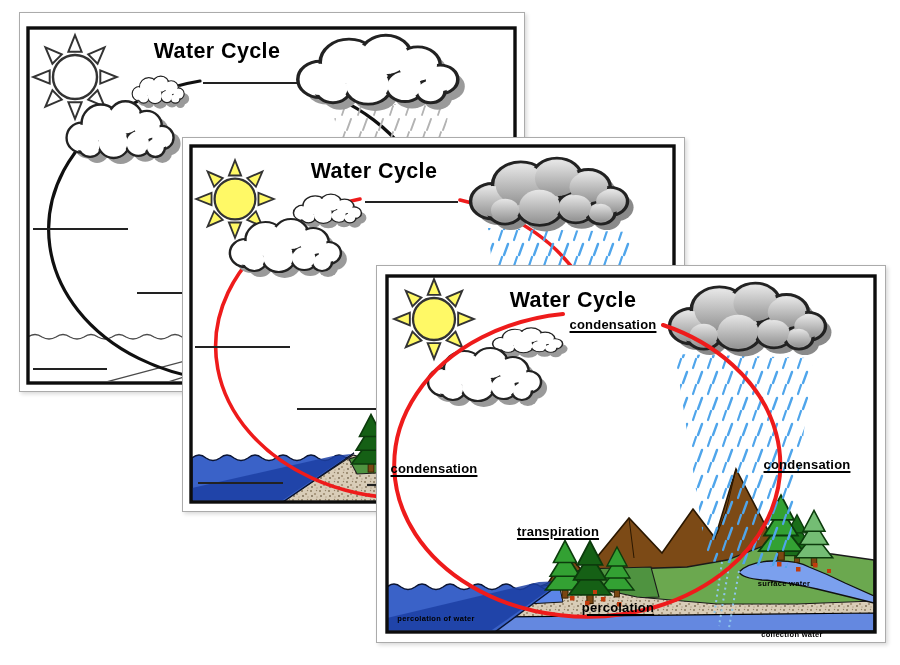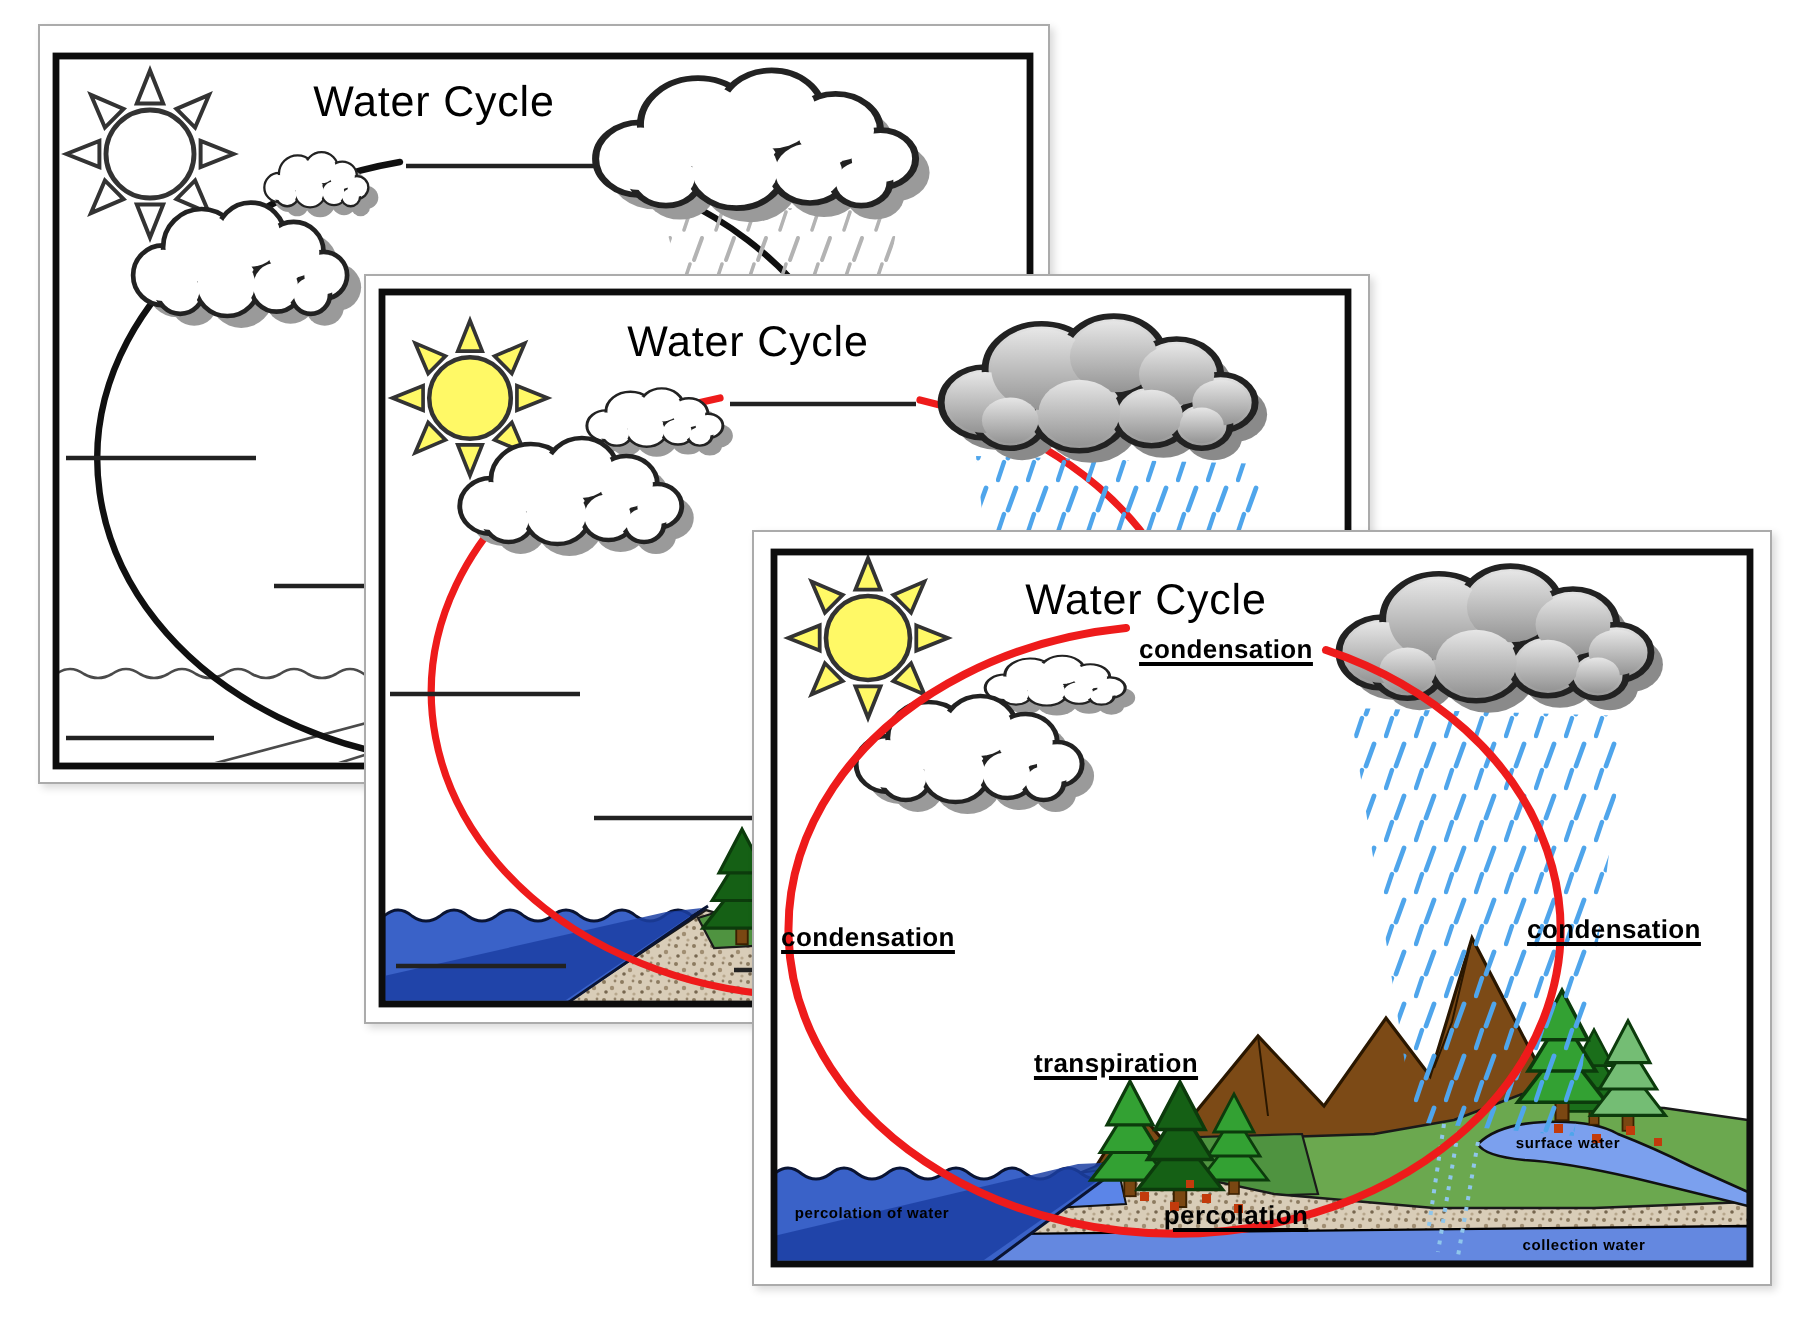--- a/index.html
+++ b/index.html
@@ -4,26 +4,26 @@
 <style>
   html,body{margin:0;padding:0;background:#ffffff;}
   #canvas{position:relative;width:900px;height:665px;background:#ffffff;overflow:hidden;
           font-family:"Liberation Sans", sans-serif;}
   .page{position:absolute;background:#fff;border:1px solid #ababab;
         box-shadow:2px 2px 4px rgba(0,0,0,0.15);}
   #page1{left:19px;top:12px;width:504px;height:378px;z-index:1;}
   #page2{left:182px;top:137px;width:501px;height:373px;z-index:2;}
   #page3{left:376px;top:265px;width:508px;height:376px;z-index:3;}
   .page svg{position:absolute;left:0;top:0;}
-  .title{position:absolute;transform:translateX(-50%);font-weight:400;font-size:21.5px;
+  .title{position:absolute;transform:translateX(-50%);font-weight:700;font-size:21.5px;
          letter-spacing:.4px;color:#000;white-space:nowrap;}
   .lbl{position:absolute;transform:translateX(-50%);font-weight:700;font-size:13px;
        color:#000;white-space:nowrap;letter-spacing:.2px;}
   .lbl.u{text-decoration:underline;text-decoration-thickness:1.6px;text-underline-offset:2px;}
-  .lbl.tiny{font-size:7.5px;letter-spacing:.3px;}
+  .lbl.tiny{font-size:7.5px;letter-spacing:.3px;margin-top:12px;}
 </style>
 </head>
 <body>
 
 <svg width="0" height="0" style="position:absolute" aria-hidden="true">
   <defs>
     <g id="cloudS">
       <circle cx="22" cy="38" r="14"></circle>
         <circle cx="40" cy="25" r="18"></circle>
         <circle cx="63" cy="20" r="16"></circle>

